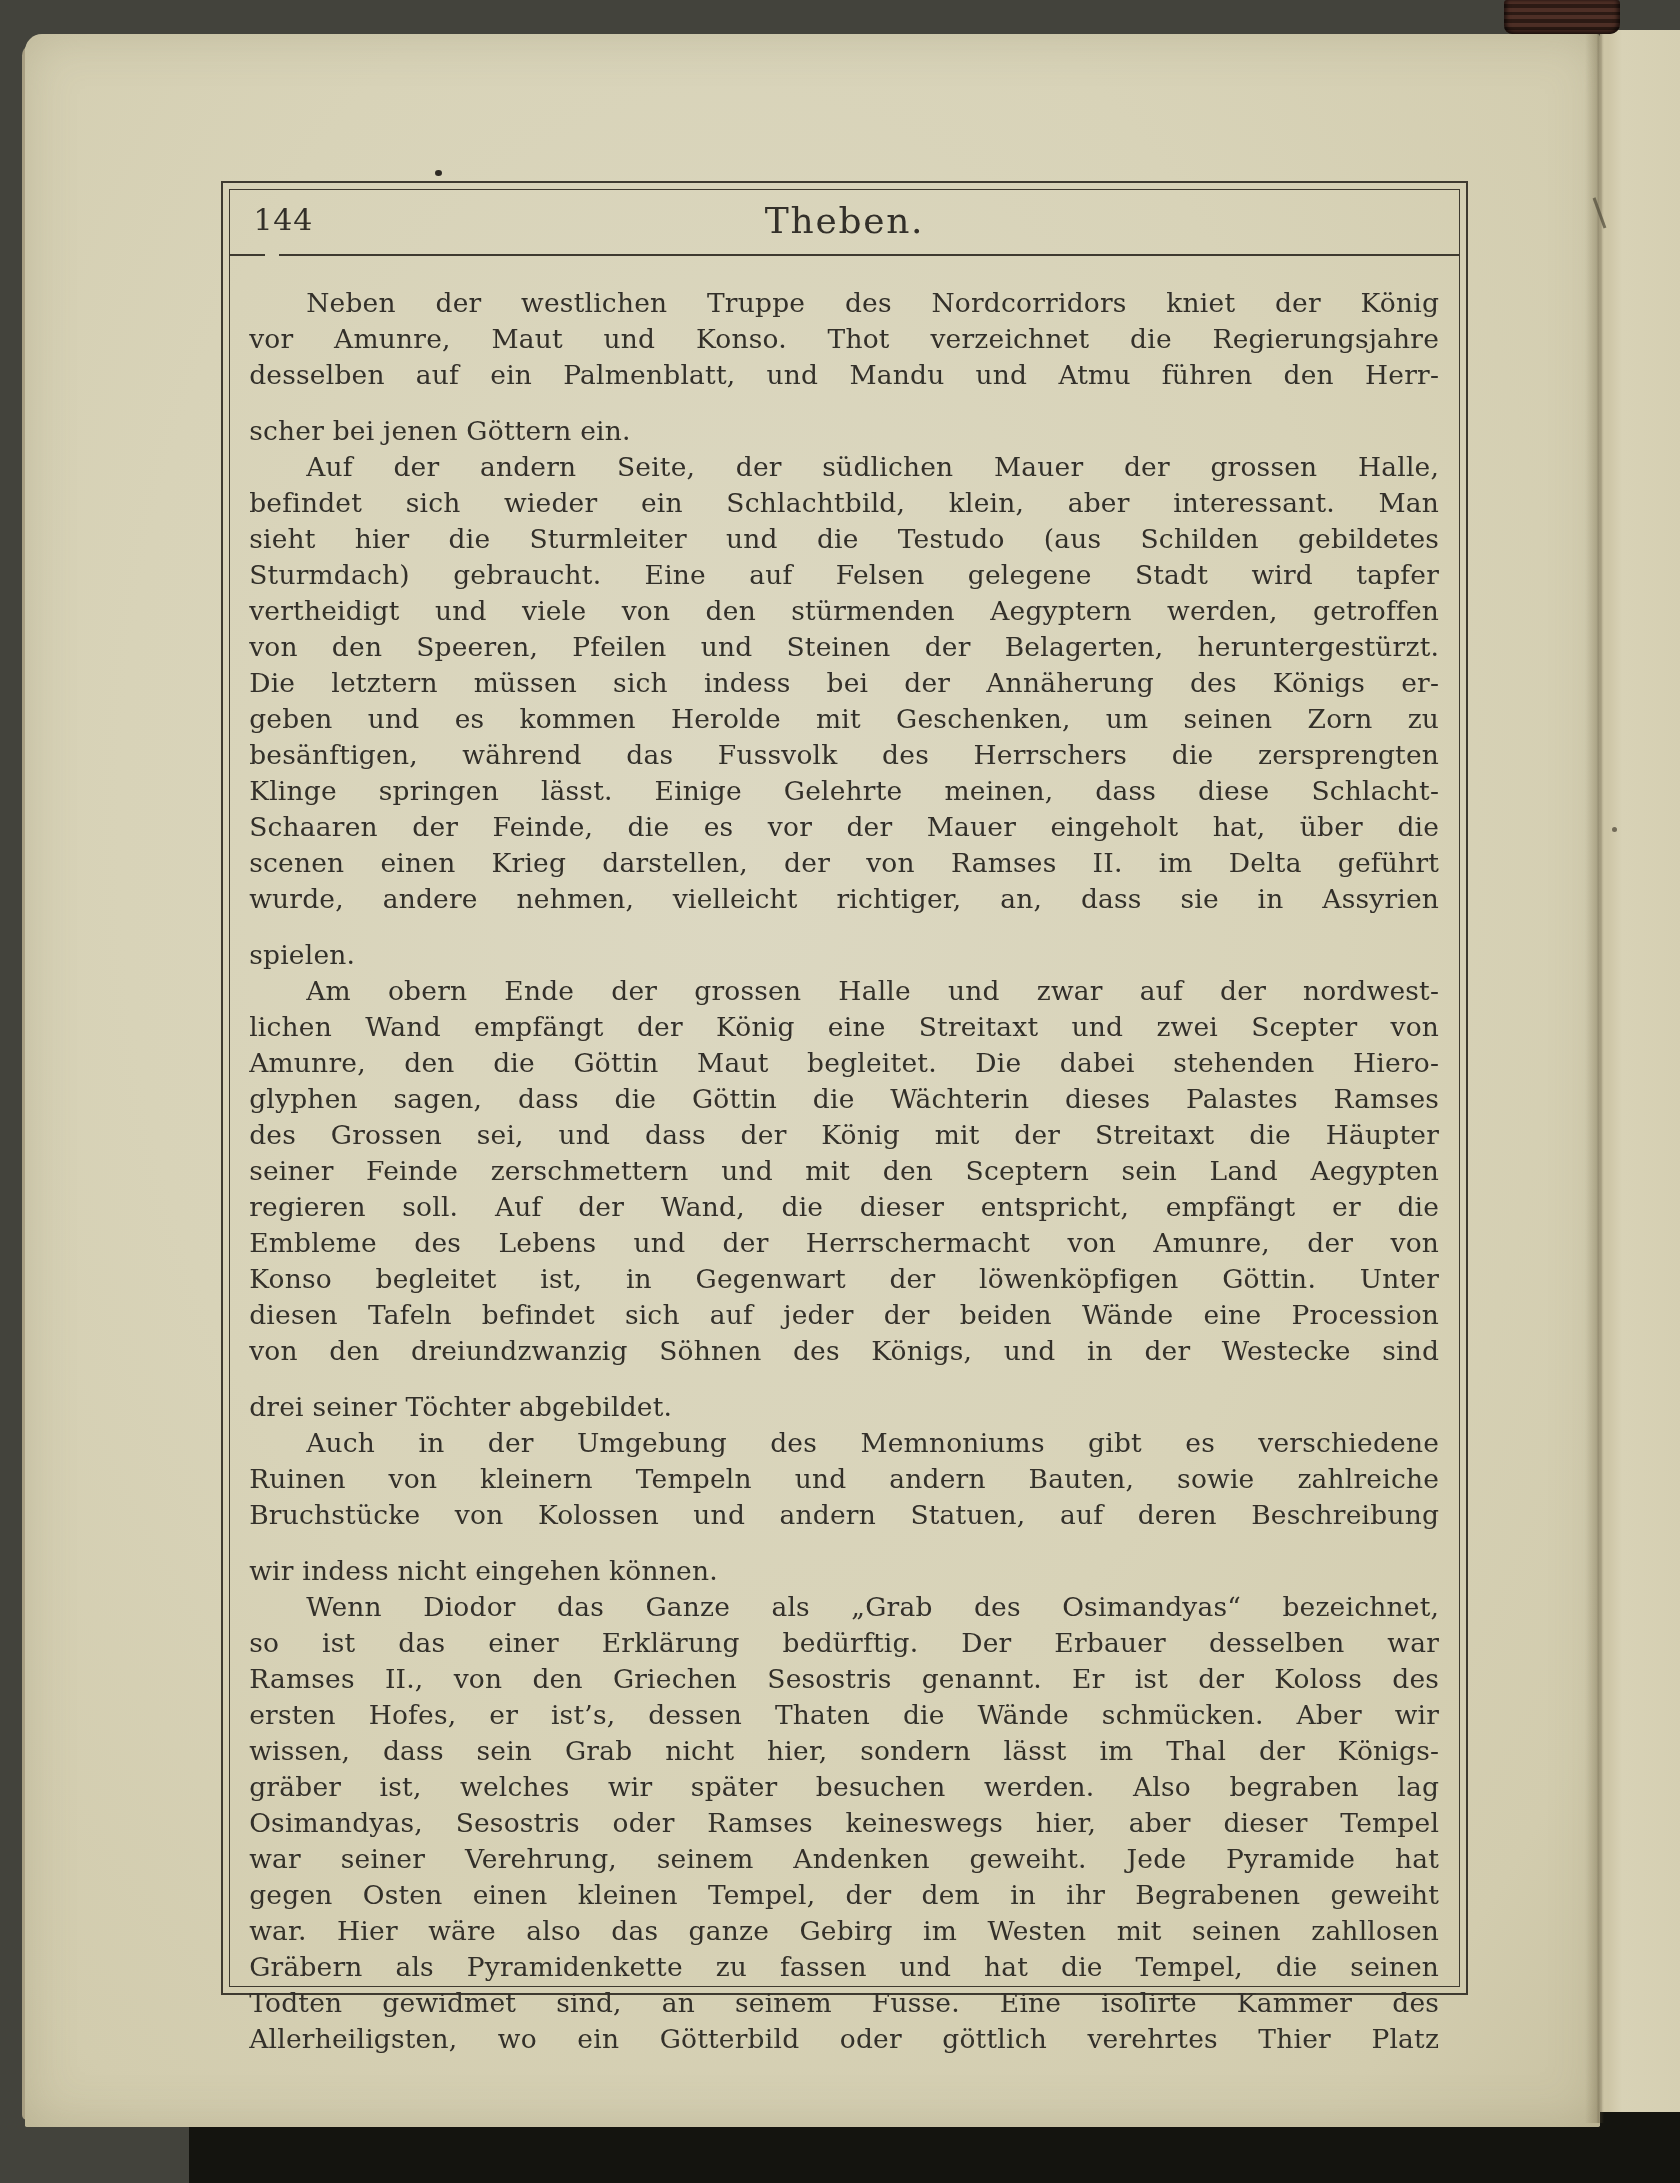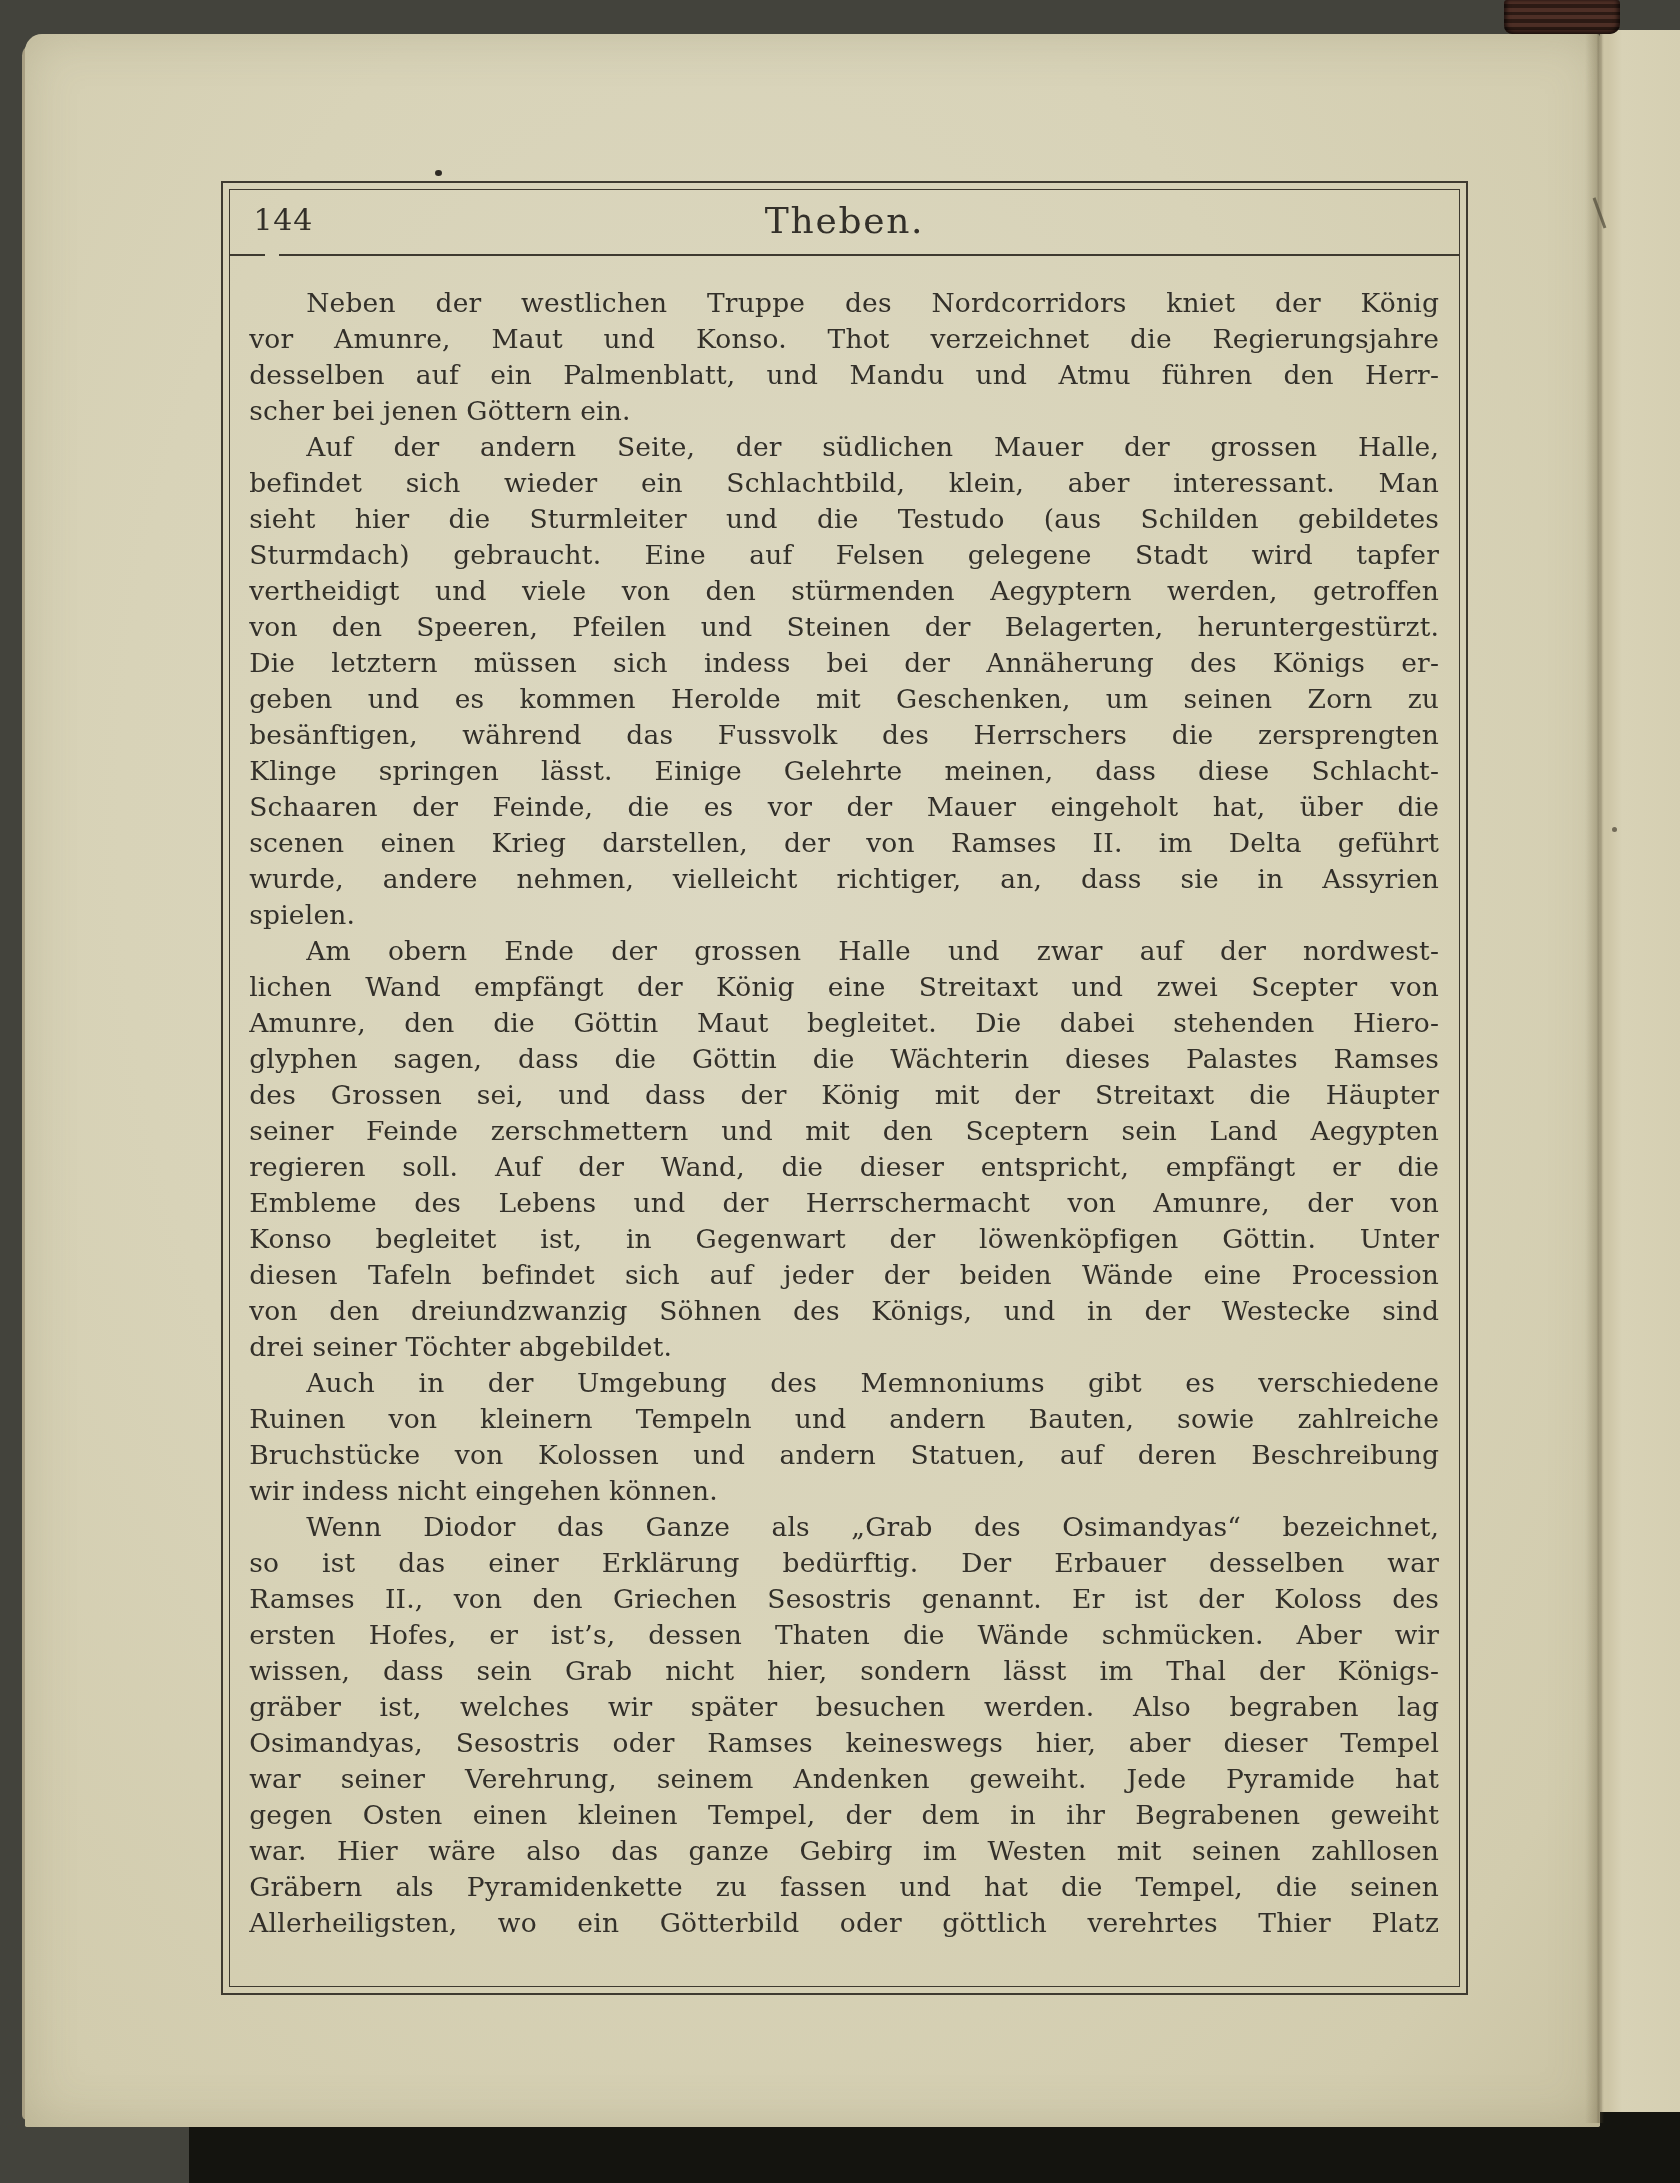--- a/index.html
+++ b/index.html
@@ -88,21 +88,21 @@
     font-size:26.5px;
     line-height:36px;
     height:36px;
     text-align:justify;
     text-align-last:justify;
     letter-spacing:0.2px;
     white-space:normal;
     overflow:hidden;
   }
   .line.indent{ padding-left:57px; }
-  .line.para-end{ text-align-last:left; }
+  .line.para-end{ text-align-last:left;margin-top:20px; }
 </style>
 </head>
 <body>
 
 <div class="scene" style="--bg: #43433c; --ink: #33302a; --ink-frame: #3e3a30; --ribbon: #4e2f26; --shadow: #14140f;">
 
   <div class="bottom-shadow"></div>
   <div class="page-stack"></div>
 
   <div class="page"></div>
@@ -169,20 +169,21 @@
             <div class="line">so ist das einer Erklärung bedürftig. Der Erbauer desselben war</div>
             <div class="line">Ramses II., von den Griechen Sesostris genannt. Er ist der Koloss des</div>
             <div class="line">ersten Hofes, er ist’s, dessen Thaten die Wände schmücken. Aber wir</div>
             <div class="line">wissen, dass sein Grab nicht hier, sondern lässt im Thal der Königs-</div>
             <div class="line">gräber ist, welches wir später besuchen werden. Also begraben lag</div>
             <div class="line">Osimandyas, Sesostris oder Ramses keineswegs hier, aber dieser Tempel</div>
             <div class="line">war seiner Verehrung, seinem Andenken geweiht. Jede Pyramide hat</div>
             <div class="line">gegen Osten einen kleinen Tempel, der dem in ihr Begrabenen geweiht</div>
             <div class="line">war. Hier wäre also das ganze Gebirg im Westen mit seinen zahllosen</div>
             <div class="line">Gräbern als Pyramidenkette zu fassen und hat die Tempel, die seinen</div>
+            <div class="line">Todten gewidmet sind, an seinem Fusse. Eine isolirte Kammer des</div>
             <div class="line">Allerheiligsten, wo ein Götterbild oder göttlich verehrtes Thier Platz</div>
           </div>
         </div>
     </div>
   </div>
 
 </div>
 
 
 </body></html>

